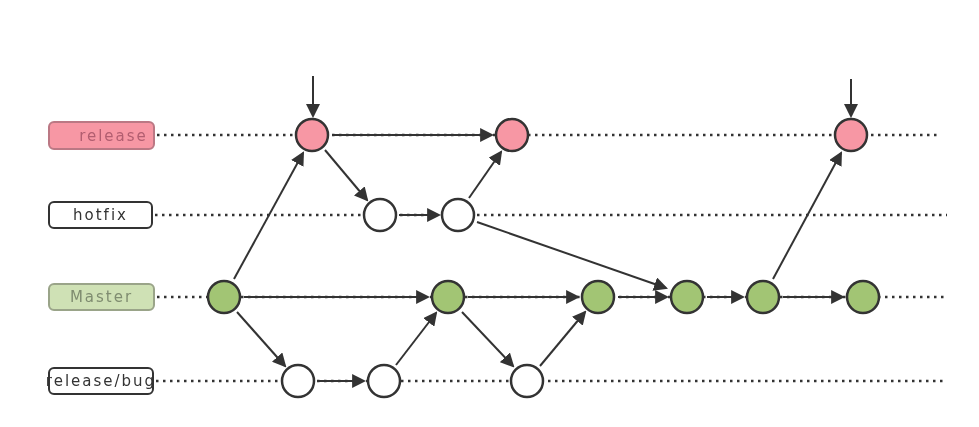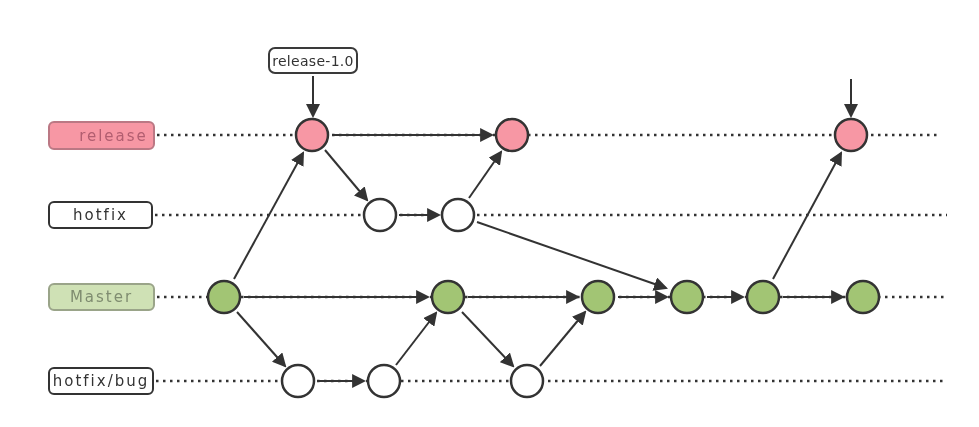--- a/index.html
+++ b/index.html
@@ -78,20 +78,17 @@
   <div class="lane-label" style="left: 48px; top: 121px; width: 107px; height: 29px; background: rgb(247, 151, 164); border-color: rgb(187, 120, 132); color: rgb(178, 94, 112); padding-left: 24px;">
     <span>release</span>
   </div>
   <div class="lane-label" style="left: 48px; top: 201px; width: 105px; height: 28px; background: rgb(255, 255, 255); border-color: rgb(51, 51, 51); color: rgb(51, 51, 51);">
     <span>hotfix</span>
   </div>
   <div class="lane-label" style="left: 48px; top: 283px; width: 107px; height: 28px; background: rgb(207, 225, 181); border-color: rgb(154, 164, 137); color: rgb(127, 140, 112);">
     <span>Master</span>
   </div>
   <div class="lane-label" style="left: 48px; top: 367px; width: 106px; height: 28px; background: rgb(255, 255, 255); border-color: rgb(51, 51, 51); color: rgb(51, 51, 51);">
-    <span>hotfix/bug</span>
+    <span>release/bug</span>
   </div>
 
-  <div class="tag-label" style="left: 268px; top: 47px; width: 90px; height: 27px;">
-    <span>release-1.0</span>
-  </div>
 
 </div>
 
 </body></html>

